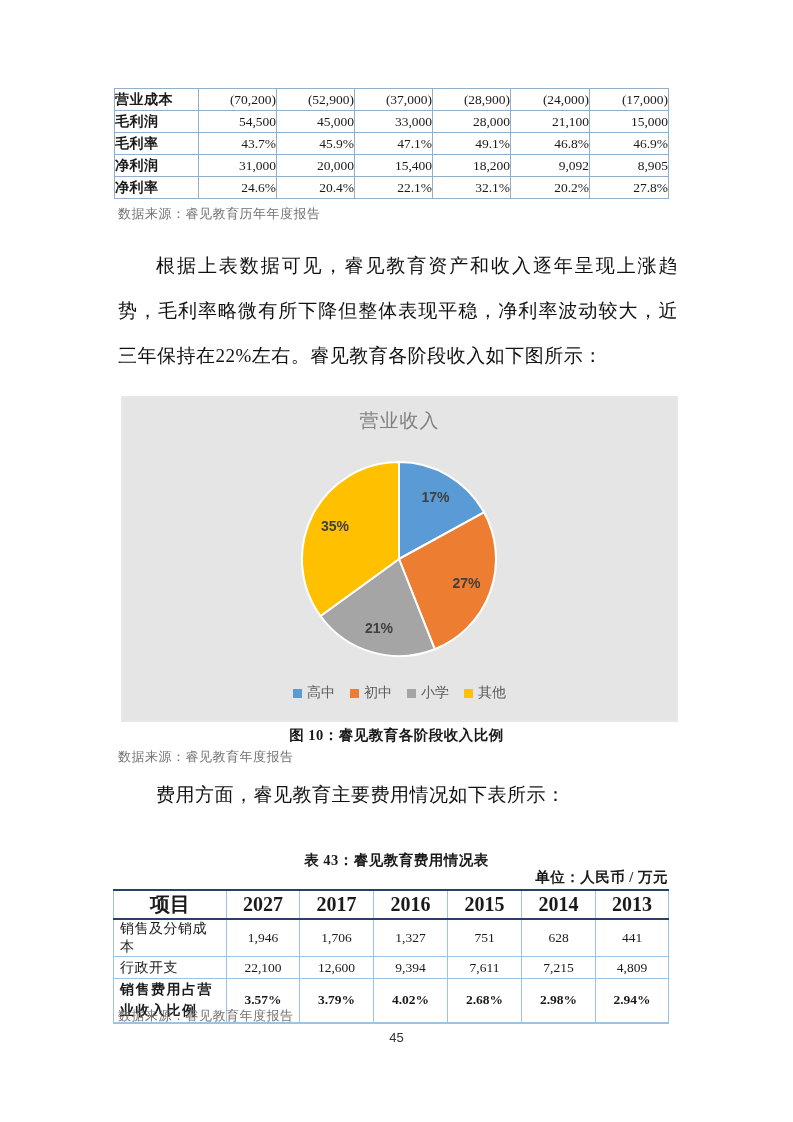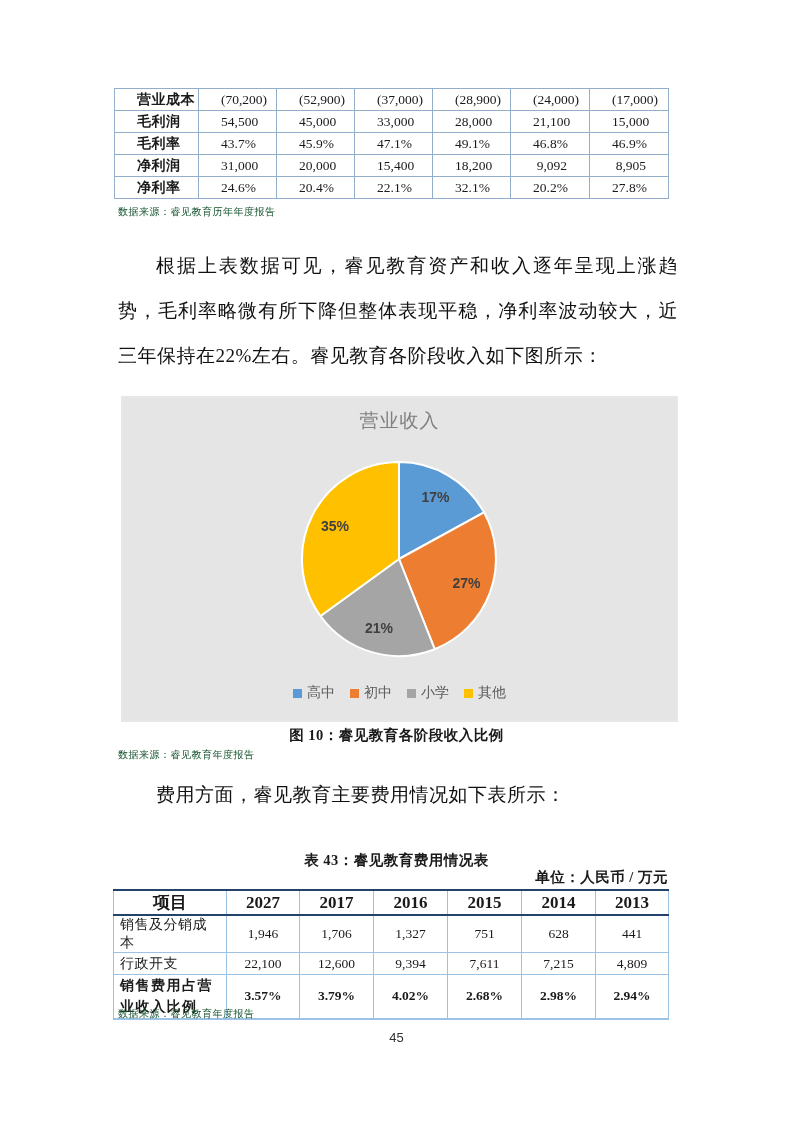--- a/index.html
+++ b/index.html
@@ -11,26 +11,26 @@
     color:#1a1a1a;
   }
 
   
   .fin-table {
     position:absolute; left:114px; top:88px; width:554px;
     border-collapse:collapse; table-layout:fixed;
     font-size:13.5px;
   }
   .fin-table td {
-    border:1px solid #93aecb; height:22px; padding:0 22px;
+    border:1px solid #93aecb; height:22px; padding:0 0;
     text-align:right; white-space:nowrap; overflow:hidden;
   }
   .fin-table td.lbl { text-align:left; font-weight:bold; font-size:14px; letter-spacing:0.5px; }
 
-  .src-note { position:absolute; font-size:10px; color:#14532d; letter-spacing:0.5px; }
+  .src-note { position:absolute; font-size:13px; color:#737373; letter-spacing:0.5px; }
 
   
   .para {
     position:absolute; left:118px; width:560px;
     font-size:19px; line-height:45px; text-align:justify;
     text-indent:2em; letter-spacing:0.5px; color:#111;
   }
 
   
   .chart-box {
@@ -63,21 +63,21 @@
     font-size:14.5px; font-weight:bold; letter-spacing:0.5px;
   }
   .exp-table {
     position:absolute; left:113px; top:889px; width:555px;
     border-collapse:collapse; table-layout:fixed; font-size:13.5px;
   }
   .exp-table th, .exp-table td {
     border:1px solid #9cc3e5; padding:0 6px; white-space:normal;
   }
   .exp-table thead th {
-    height:24px; text-align:center; font-size:17px; font-weight:bold;
+    height:24px; text-align:center; font-size:20px; font-weight:bold;
     border-top:2px solid #24436b; border-bottom:2px solid #24436b;
   }
   .exp-table tbody td { height:22px; text-align:center; }
   .exp-table tbody td.lbl { text-align:left; font-size:14px; letter-spacing:0.5px; }
   .exp-table tbody tr.bold-row td { height:44px;font-weight:bold; }
   .exp-table tbody tr.bold-row td.lbl { font-weight:bold; letter-spacing:1.5px; line-height:21px; }
   .exp-table tbody tr:last-child td { border-bottom:2px solid #9cc3e5; }
 
   .page-num {
     position:absolute; left:0; top:1030px; width:100%; text-align:center;

